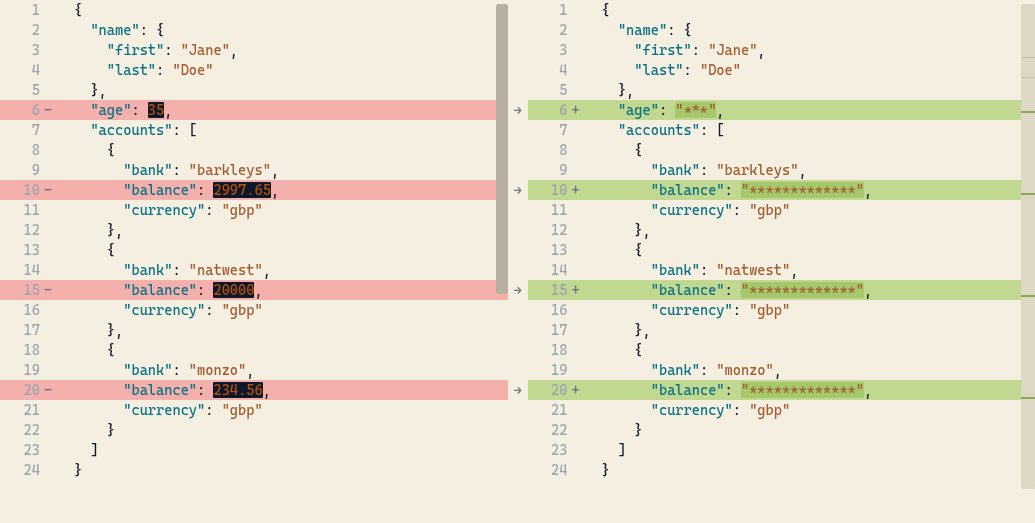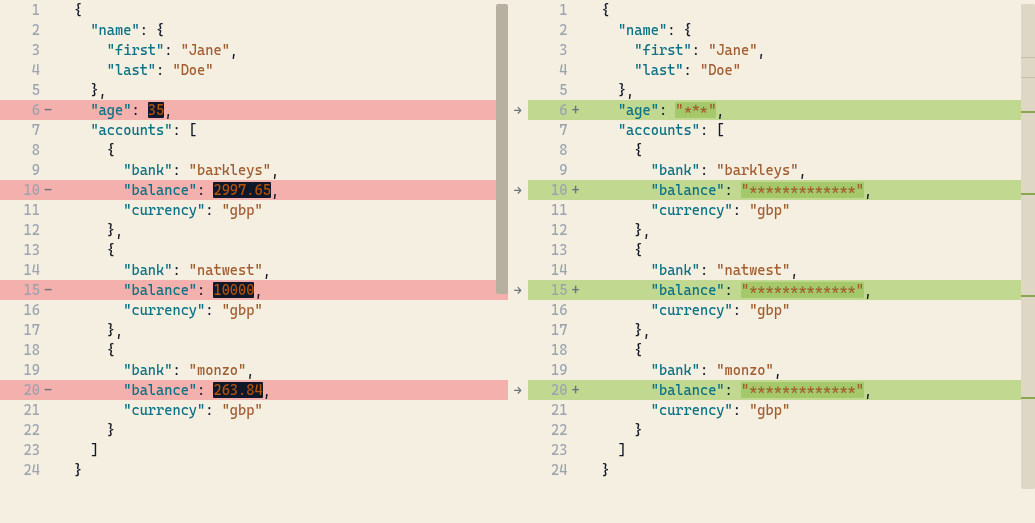--- a/index.html
+++ b/index.html
@@ -43,26 +43,26 @@
         <div class="line"><span class="gutter">5</span><span class="gmark"></span><span class="fold"></span><span class="code nowrap"><span>  </span><span class="p">},</span></span></div>
         <div class="line remline"><span class="gutter">6</span><span class="gmark">-</span><span class="fold"></span><span class="code nowrap"><span>  </span><span class="k">"age"</span><span class="p">: </span><span class="n inldel">35</span><span class="p">,</span></span></div>
         <div class="line"><span class="gutter">7</span><span class="gmark"></span><span class="fold"></span><span class="code nowrap"><span>  </span><span class="k">"accounts"</span><span class="p">: [</span></span></div>
         <div class="line"><span class="gutter">8</span><span class="gmark"></span><span class="fold"></span><span class="code nowrap"><span>    </span><span class="p">{</span></span></div>
         <div class="line"><span class="gutter">9</span><span class="gmark"></span><span class="fold"></span><span class="code nowrap"><span>      </span><span class="k">"bank"</span><span class="p">: </span><span class="s">"barkleys"</span><span class="p">,</span></span></div>
         <div class="line remline"><span class="gutter">10</span><span class="gmark">-</span><span class="fold"></span><span class="code nowrap"><span>      </span><span class="k">"balance"</span><span class="p">: </span><span class="n inldel">2997.65</span><span class="p">,</span></span></div>
         <div class="line"><span class="gutter">11</span><span class="gmark"></span><span class="fold"></span><span class="code nowrap"><span>      </span><span class="k">"currency"</span><span class="p">: </span><span class="s">"gbp"</span></span></div>
         <div class="line"><span class="gutter">12</span><span class="gmark"></span><span class="fold"></span><span class="code nowrap"><span>    </span><span class="p">},</span></span></div>
         <div class="line"><span class="gutter">13</span><span class="gmark"></span><span class="fold"></span><span class="code nowrap"><span>    </span><span class="p">{</span></span></div>
         <div class="line"><span class="gutter">14</span><span class="gmark"></span><span class="fold"></span><span class="code nowrap"><span>      </span><span class="k">"bank"</span><span class="p">: </span><span class="s">"natwest"</span><span class="p">,</span></span></div>
-        <div class="line remline"><span class="gutter">15</span><span class="gmark">-</span><span class="fold"></span><span class="code nowrap"><span>      </span><span class="k">"balance"</span><span class="p">: </span><span class="n inldel">10000</span><span class="p">,</span></span></div>
+        <div class="line remline"><span class="gutter">15</span><span class="gmark">-</span><span class="fold"></span><span class="code nowrap"><span>      </span><span class="k">"balance"</span><span class="p">: </span><span class="n inldel">20000</span><span class="p">,</span></span></div>
         <div class="line"><span class="gutter">16</span><span class="gmark"></span><span class="fold"></span><span class="code nowrap"><span>      </span><span class="k">"currency"</span><span class="p">: </span><span class="s">"gbp"</span></span></div>
         <div class="line"><span class="gutter">17</span><span class="gmark"></span><span class="fold"></span><span class="code nowrap"><span>    </span><span class="p">},</span></span></div>
         <div class="line"><span class="gutter">18</span><span class="gmark"></span><span class="fold"></span><span class="code nowrap"><span>    </span><span class="p">{</span></span></div>
         <div class="line"><span class="gutter">19</span><span class="gmark"></span><span class="fold"></span><span class="code nowrap"><span>      </span><span class="k">"bank"</span><span class="p">: </span><span class="s">"monzo"</span><span class="p">,</span></span></div>
-        <div class="line remline"><span class="gutter">20</span><span class="gmark">-</span><span class="fold"></span><span class="code nowrap"><span>      </span><span class="k">"balance"</span><span class="p">: </span><span class="n inldel">263.84</span><span class="p">,</span></span></div>
+        <div class="line remline"><span class="gutter">20</span><span class="gmark">-</span><span class="fold"></span><span class="code nowrap"><span>      </span><span class="k">"balance"</span><span class="p">: </span><span class="n inldel">234.56</span><span class="p">,</span></span></div>
         <div class="line"><span class="gutter">21</span><span class="gmark"></span><span class="fold"></span><span class="code nowrap"><span>      </span><span class="k">"currency"</span><span class="p">: </span><span class="s">"gbp"</span></span></div>
         <div class="line"><span class="gutter">22</span><span class="gmark"></span><span class="fold"></span><span class="code nowrap"><span>    </span><span class="p">}</span></span></div>
         <div class="line"><span class="gutter">23</span><span class="gmark"></span><span class="fold"></span><span class="code nowrap"><span>  </span><span class="p">]</span></span></div>
         <div class="line"><span class="gutter">24</span><span class="gmark"></span><span class="fold"></span><span class="code nowrap"><span class="p">}</span></span></div>
       </div>
     <div class="sb"></div>
   </div>
   <div class="arrow-col" id="arrow-col">
       <div class="line"></div>
       <div class="line"></div>

